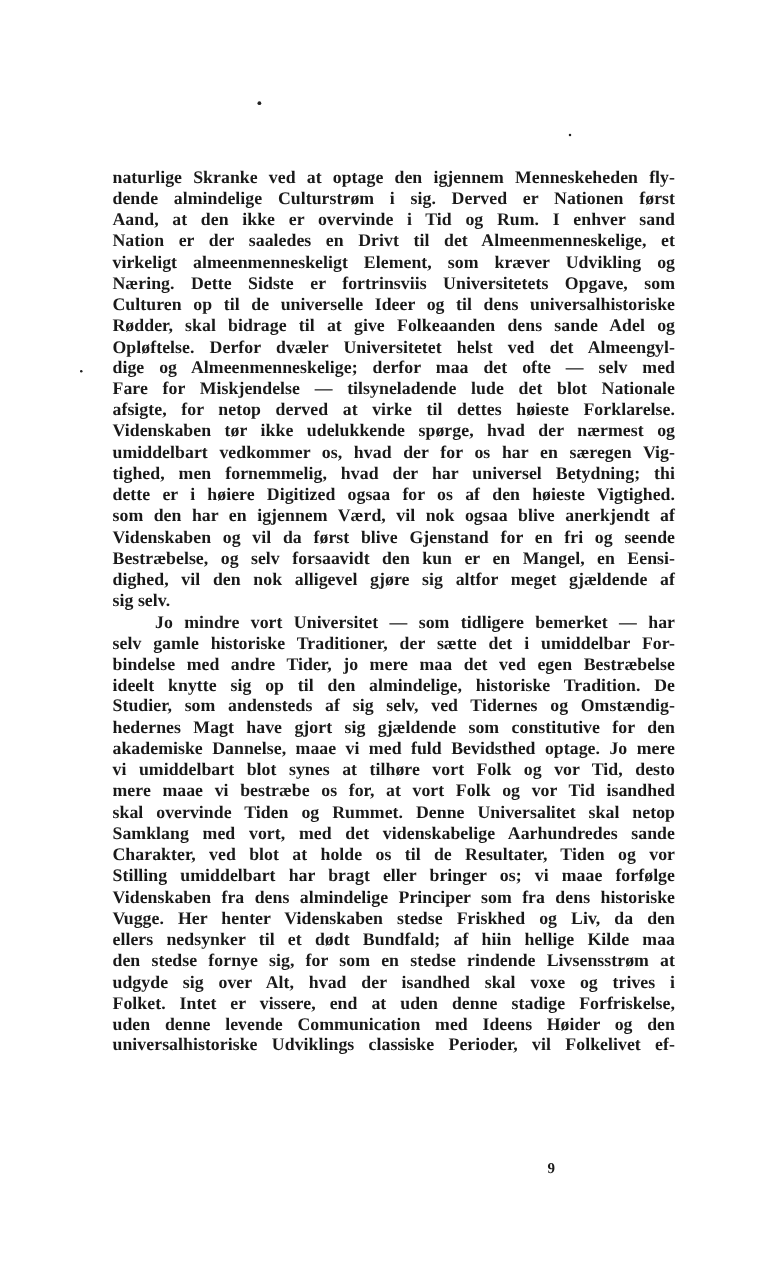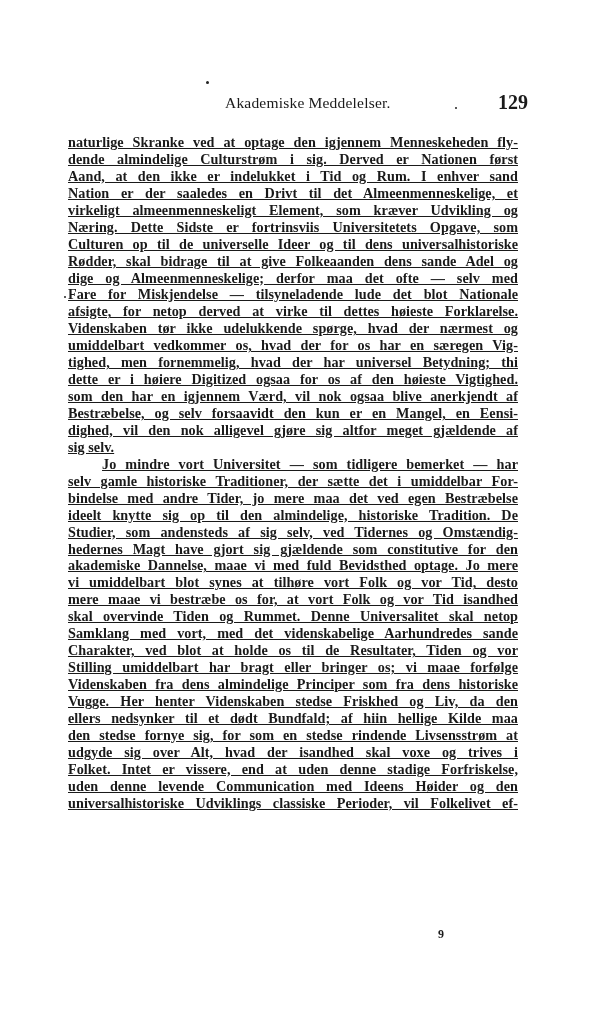--- a/index.html
+++ b/index.html
@@ -37,24 +37,23 @@
     }
     .page-number {
       position: absolute;
       right: 0;
       top: -3px;
       font-size: 20px;
       font-weight: bold;
     }
     .body-text {
       position: absolute;
-      left: 68px;
+      left: 90px;
       top: 134px;
       width: 450px;
-      text-decoration: underline;
     }
     .line {
       display: block;
       height: 16.95px;
       line-height: 16.95px;
       font-size: 14.2px;
       white-space: nowrap;
       text-align: justify;
       text-align-last: justify;
       font-weight: bold;
@@ -90,42 +89,40 @@
   </style>
 </head>
 <body>
 
 <div class="page">
 
   <div class="speck" style="left:206px;top:81px;width:3px;height:3px;"></div>
   <div class="speck" style="left:455px;top:107px;width:2px;height:2px;"></div>
   <div class="speck" style="left:64px;top:296px;width:2px;height:2px;"></div>
 
-  <div class="header">
-    <span class="running-head">Akademiske Meddelelser.</span>
-    <span class="page-number">129</span>
-  </div>
 
   <div class="body-text">
     <span class="line">naturlige Skranke ved at optage den igjennem Menneskeheden fly-</span>
     <span class="line">dende almindelige Culturstrøm i sig. Derved er Nationen først</span>
-    <span class="line">Aand, at den ikke er indelukket i Tid og Rum. I enhver sand</span>
+    <span class="line">Aand, at den ikke er overvinde i Tid og Rum. I enhver sand</span>
     <span class="line">Nation er der saaledes en Drivt til det Almeenmenneskelige, et</span>
     <span class="line">virkeligt almeenmenneskeligt Element, som kræver Udvikling og</span>
     <span class="line">Næring. Dette Sidste er fortrinsviis Universitetets Opgave, som</span>
     <span class="line">Culturen op til de universelle Ideer og til dens universalhistoriske</span>
     <span class="line">Rødder, skal bidrage til at give Folkeaanden dens sande Adel og</span>
+    <span class="line">Opløftelse. Derfor dvæler Universitetet helst ved det Almeengyl-</span>
     <span class="line">dige og Almeenmenneskelige; derfor maa det ofte — selv med</span>
     <span class="line">Fare for Miskjendelse — tilsyneladende lude det blot Nationale</span>
     <span class="line">afsigte, for netop derved at virke til dettes høieste Forklarelse.</span>
     <span class="line">Videnskaben tør ikke udelukkende spørge, hvad der nærmest og</span>
     <span class="line">umiddelbart vedkommer os, hvad der for os har en særegen Vig-</span>
     <span class="line">tighed, men fornemmelig, hvad der har universel Betydning; thi</span>
     <span class="line">dette er i høiere Digitized ogsaa for os af den høieste Vigtighed.</span>
     <span class="line">som den har en igjennem Værd, vil nok ogsaa blive anerkjendt af</span>
+    <span class="line">Videnskaben og vil da først blive Gjenstand for en fri og seende</span>
     <span class="line">Bestræbelse, og selv forsaavidt den kun er en Mangel, en Eensi-</span>
     <span class="line">dighed, vil den nok alligevel gjøre sig altfor meget gjældende af</span>
     <span class="line last">sig selv.</span>
     <span class="line indent">Jo mindre vort Universitet — som tidligere bemerket — har</span>
     <span class="line">selv gamle historiske Traditioner, der sætte det i umiddelbar For-</span>
     <span class="line">bindelse med andre Tider, jo mere maa det ved egen Bestræbelse</span>
     <span class="line">ideelt knytte sig op til den almindelige, historiske Tradition. De</span>
     <span class="line">Studier, som andensteds af sig selv, ved Tidernes og Omstændig-</span>
     <span class="line">hedernes Magt have gjort sig gjældende som constitutive for den</span>
     <span class="line">akademiske Dannelse, maae vi med fuld Bevidsthed optage. Jo mere</span>

